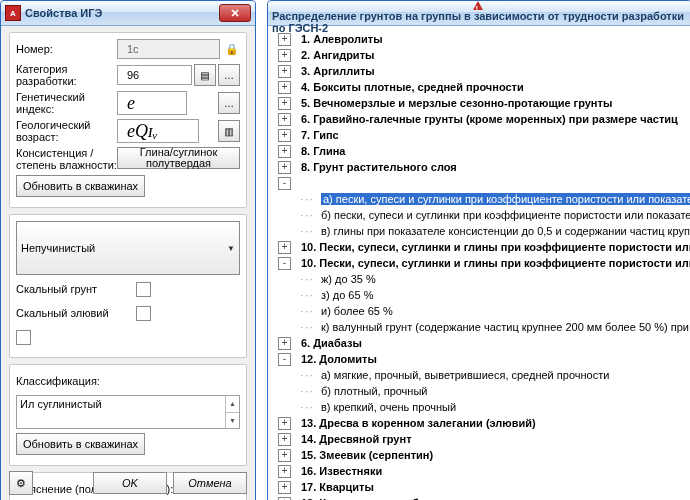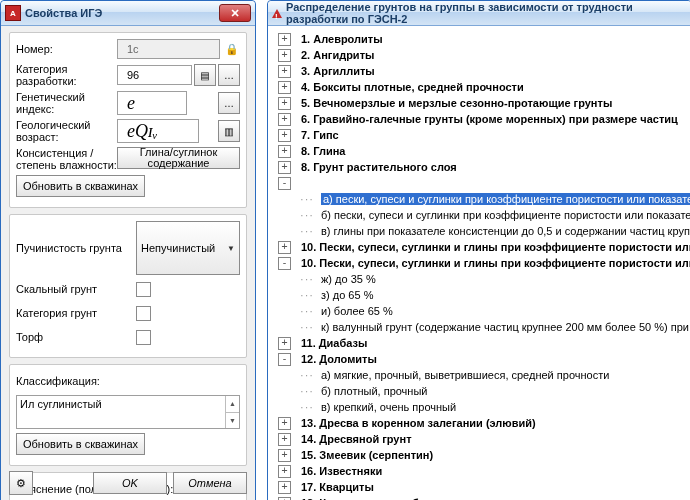--- a/index.html
+++ b/index.html
@@ -25,21 +25,21 @@
   .txtarea{border:1px solid #9e9e9e;background:#fff;height:32px;display:flex;}
   .txtarea .txt{flex:1;padding:2px 3px;}
   .spincol{width:14px;display:flex;flex-direction:column;}
   .spin{flex:1;border-left:1px solid #bdbdbd;display:flex;align-items:center;justify-content:center;font-size:7px;color:#555;}
   .spin + .spin{border-top:1px solid #bdbdbd;}
   .footer{position:absolute;bottom:6px;left:8px;right:8px;display:flex;align-items:center;}
   .footer .btn{min-width:60px;justify-content:center;font-style:italic;}
   .sqbtn{width:22px;height:22px;border:1px solid #8a8a8a;background:linear-gradient(#fff,#e4e4e4);display:flex;align-items:center;justify-content:center;}
   
   .panel{position:absolute;left:267px;top:0;width:423px;height:500px;border:1px solid #2a6bbf;border-radius:4px 4px 0 0;background:#fff;}
-  .panel .titlebar{border-radius:4px 4px 0 0;}
+  .panel .titlebar{border-radius:4px 4px 0 0;flex-direction:column;}
   .tri{width:0;height:0;border-left:5px solid transparent;border-right:5px solid transparent;border-bottom:9px solid #c62828;margin-right:4px;}
   .tri::after{content:"!";position:relative;top:0;left:-2px;font-size:8px;color:#fff;}
   .tree{position:absolute;top:26px;left:0;right:0;bottom:0;overflow:hidden;padding:4px 2px;}
   .node{display:flex;align-items:center;height:16px;white-space:nowrap;}
   .tgl{width:11px;height:11px;border:1px solid #848484;background:#fff;color:#555;font-size:10px;line-height:8px;display:flex;align-items:center;justify-content:center;margin-right:6px;flex:none;font-family:monospace;}
   .dots{color:#9a9a9a;letter-spacing:1px;margin-right:3px;flex:none;}
   .sel{background:#2f6fd0;color:#fff;padding:0 2px;}
   .bump{margin-left:4px;}
   .bold{font-weight:bold;}
 </style>
@@ -82,48 +82,46 @@
         <div class="lbl">Геологический возраст:</div>
         <div class="field big" style="flex:0 0 62px">
               <span>eQɪᵥ</span>
             </div>
         <div style="flex:1"></div>
         <div class="icobtn">▥</div>
       </div>
       <div class="row" style="align-items:flex-start">
         <div class="lbl" style="line-height:12px">Консистенция / степень влажности:</div>
         <div class="btn" style="flex:1;text-align:center;justify-content:center;line-height:11px">
-              <span>Глина/суглинок содержание</span>
+              <span>Глина/суглинок полутвердая</span>
             </div>
       </div>
       <div class="row">
         <div class="btn">
               <span>Обновить в скважинах</span>
             </div>
       </div>
     </div>
 
     <div class="grp">
       <div class="row">
-        <div class="lbl" style="width:120px">Пучинистость грунта</div>
         <div class="combo">
               <span>Непучинистый</span>
               <span class="arr">▼</span>
             </div>
       </div>
       <div class="row">
             <div class="lbl" style="width:120px">Скальный грунт</div>
             <div class="chk"></div>
           </div>
       <div class="row">
-            <div class="lbl" style="width:120px">Категория грунт</div>
+            <div class="lbl" style="width:120px">Скальный элювий</div>
             <div class="chk"></div>
           </div>
       <div class="row">
-            <div class="lbl" style="width:120px">Торф</div>
             <div class="chk"></div>
           </div>
     </div>
 
     <div class="grp">
       <div class="row">
             <div>Классификация:</div>
           </div>
       <div class="txtarea">
         <div class="txt"><span>Ил суглинистый</span></div>
@@ -242,21 +240,21 @@
         <div class="node" style="padding-left: 30px;">
           <span class="dots">···</span>
           <span class="bump">и) более 65 %</span>
         </div>
         <div class="node" style="padding-left: 30px;">
           <span class="dots">···</span>
           <span class="bump">к) валунный грунт (содержание частиц крупнее 200 мм более 50 %) при любых показа</span>
         </div>
         <div class="node" style="padding-left: 8px;">
           <div class="tgl">+</div>
-          <span class="bold bump">11. Диабазы</span>
+          <span class="bold bump">6. Диабазы</span>
         </div>
         <div class="node" style="padding-left: 8px;">
           <div class="tgl">-</div>
           <span class="bold bump">12. Доломиты</span>
         </div>
         <div class="node" style="padding-left: 30px;">
           <span class="dots">···</span>
           <span class="bump">а) мягкие, прочный, выветрившиеся, средней прочности</span>
         </div>
         <div class="node" style="padding-left: 30px;">

